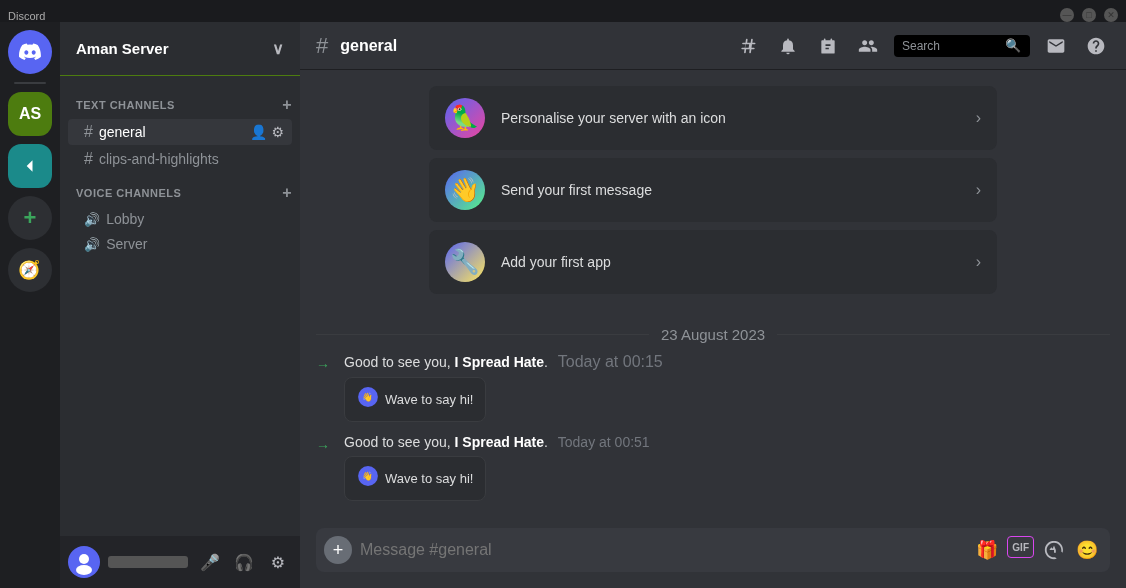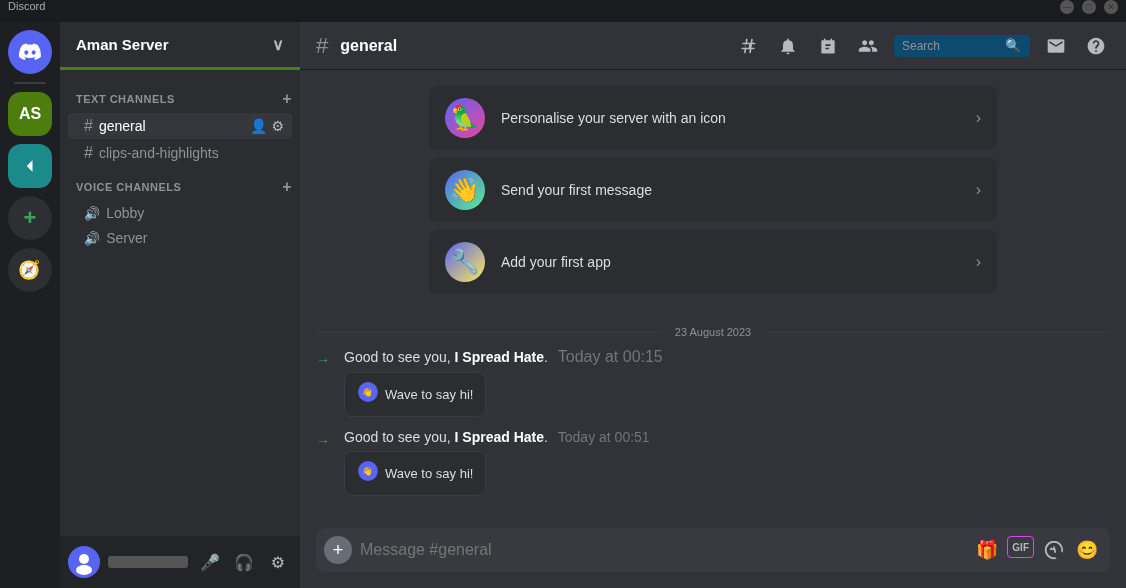--- a/index.html
+++ b/index.html
@@ -13,21 +13,21 @@
       font-size: 14px;
       display: flex;
       flex-direction: column;
     }
 
     
     .titlebar {
       height: 22px;
       background: #1a1b1e;
       display: flex;
-      align-items: flex-start;
+      align-items: flex-end;
       padding: 0 8px;
       font-size: 11px;
       color: #aaa;
       flex-shrink: 0;
     }
     .titlebar-title { flex: 1; }
     .titlebar-controls { display: flex; gap: 8px; }
     .titlebar-btn { width: 14px; height: 14px; border-radius: 50%; background: #555; cursor: pointer; font-size: 9px; display: flex; align-items: center; justify-content: center; color: #333; }
     .titlebar-btn.close { background: #555; }
 
@@ -70,28 +70,28 @@
     
     .channel-sidebar {
       width: 240px;
       background: #2b2d31;
       display: flex;
       flex-direction: column;
       flex-shrink: 0;
     }
 
     .server-header {
-      height: 48px;
+      height: 54px;
       display: flex;
       align-items: center;
       padding: 0 16px;
       font-weight: 700;
       font-size: 15px;
       color: #fff;
-      border-bottom: 3px solid #4d7c0f;
+      border-bottom: 1px solid #4d7c0f;
       cursor: pointer;
       flex-shrink: 0;
       gap: 40px;
     }
     .server-header-name { flex: 1; }
     .server-header-chevron { color: #b8b9bf; font-size: 16px; }
 
     .channel-list { flex: 1; overflow-y: auto; padding: 8px 0; }
 
     .channel-category {
@@ -185,21 +185,21 @@
       justify-content: center;
       border-radius: 4px;
       cursor: pointer;
       color: #b8b9bf;
       font-size: 18px;
     }
 
     .search-box {
       width: 136px;
       height: 22px;
-      background: #0c4a6e;
+      background: #000000;
       border-radius: 4px;
       display: flex;
       align-items: center;
       padding: 0 8px;
       gap: 1px;
       cursor: text;
     }
     .search-placeholder { font-size: 12px; color: #8e9297; flex: 1; }
     .search-icon { font-size: 13px; color: #8e9297; }
 
@@ -246,21 +246,21 @@
     .setup-card-chevron { color: #8e9297; font-size: 16px; }
 
     
     .date-divider {
       display: flex;
       align-items: center;
       padding: 16px 16px 8px;
       gap: 12px;
     }
     .date-divider-line { flex: 1; height: 1px; background: #3a3c40; }
-    .date-divider-text { font-size: 11px; color: #8e9297; white-space: nowrap; }
+    .date-divider-text { font-size: 15px; color: #8e9297; white-space: nowrap; }
 
     
     .message-item {
       display: flex;
       align-items: flex-start;
       padding: 2px 16px 2px 16px;
       gap: 12px;
     }
     .message-arrow { color: #3ba55c; font-size: 14px; margin-top: 2px; flex-shrink: 0; width: 16px; }
     .message-content { flex: 1; }

